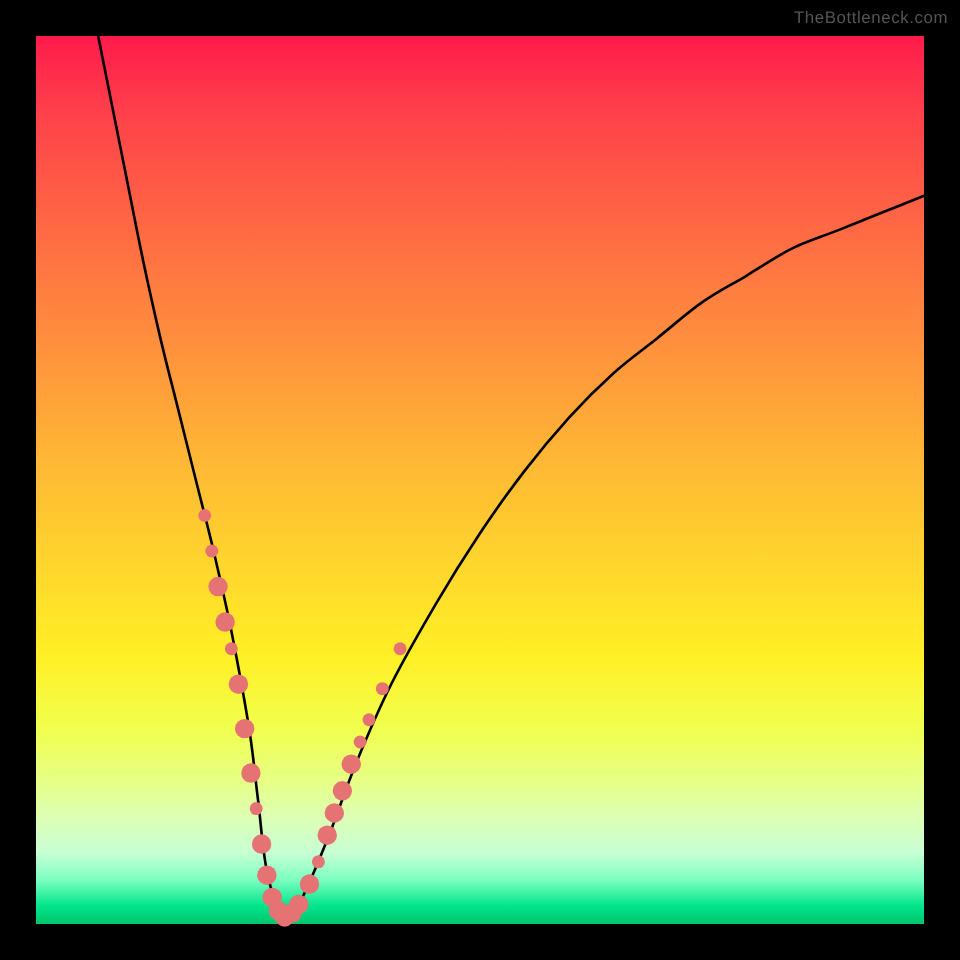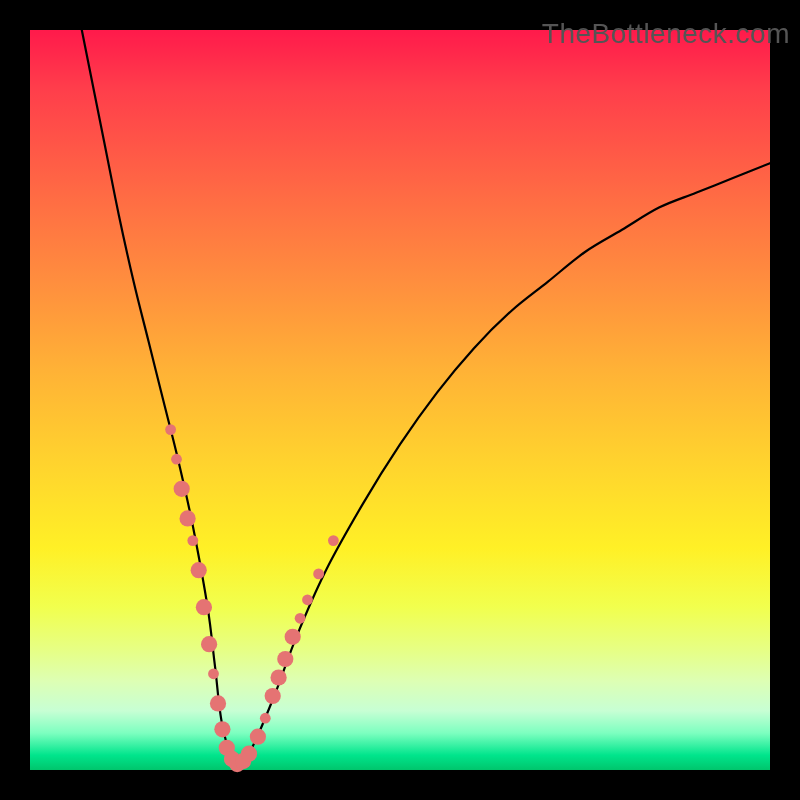--- a/index.html
+++ b/index.html
@@ -36,24 +36,24 @@
       #f1ff4e 78%,
       #e6ff87 84%,
       #ddffb4 88%,
       #c7ffd4 92%,
       #7dffc0 95%,
       #00e58c 98%,
       #00c56c 100%);
   }
   .watermark {
     position: absolute;
-    top: 18px;
+    top: 6px;
     right: 10px;
     color: #555;
-    font-size: 28px;
+    font-size: 14px;
     font-weight: 500;
     letter-spacing: 0.5px;
     user-select: none;
   }
   svg.curve {
     position: absolute;
     left: 0;
     top: 0;
     width: 740px;
     height: 740px;

